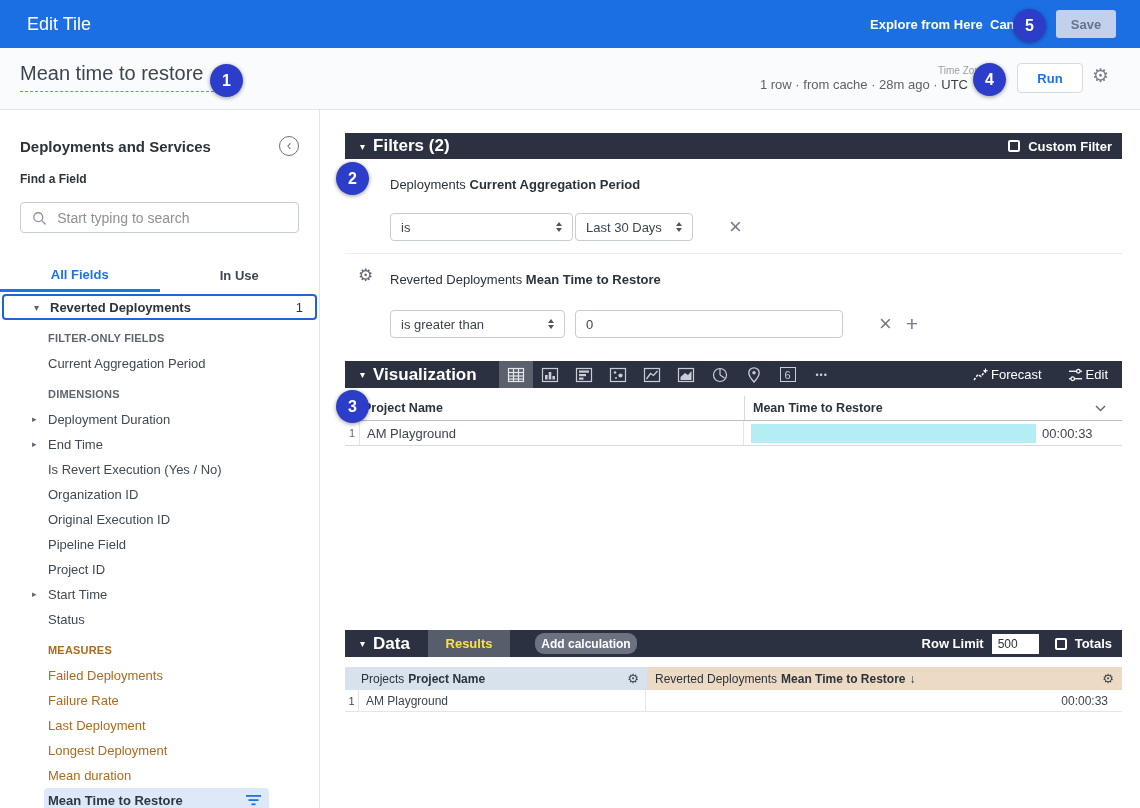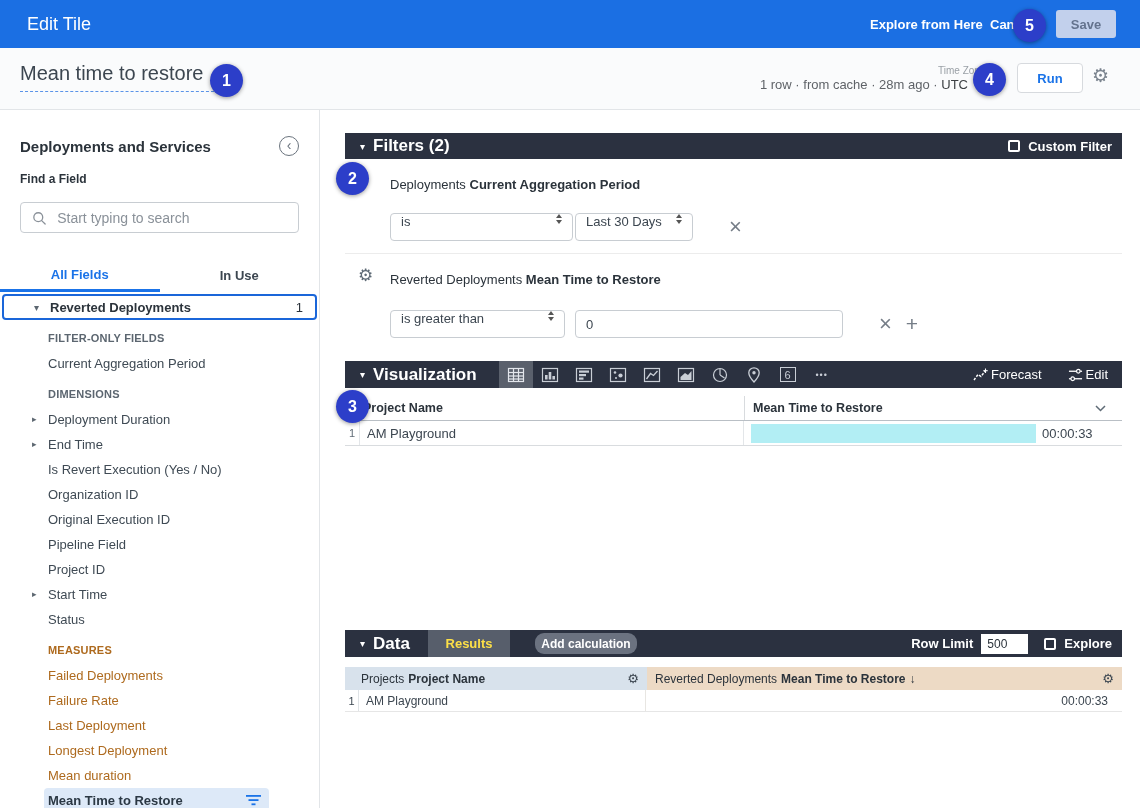--- a/index.html
+++ b/index.html
@@ -60,21 +60,21 @@
   .bar .caret { margin-left:15px; font-size:10px; }
   .bar .bar-title { margin-left:8px; font-size:17px; font-weight:bold; }
   .filters-bar { top:23px; height:26px; }
   .right-group { margin-left:auto; margin-right:10px; display:flex; align-items:center; gap:8px; }
   .cb { width:12px; height:12px; border:2px solid #fff; border-radius:2px; background:transparent; }
   .bar-label { font-size:13px; font-weight:bold; color:#fff; }
 
   .flt-label { position:absolute; left:70px; font-size:13px; color:#2b333b; white-space:nowrap; }
   .flt-label b { font-weight:bold; }
   .flt-row { position:absolute; left:70px; display:flex; align-items:center; }
-  .selbox { height:28px; border:1px solid #c8cdd2; border-radius:4px; background:#fff; display:flex; justify-content:space-between; padding:0 10px; font-size:13px; color:#3c4650; cursor:pointer; }
+  .selbox { height:28px; border:1px solid #c8cdd2; border-radius:4px; background:#fff; display:flex; align-items:center; justify-content:space-between; padding:0 10px; font-size:13px; color:#3c4650; cursor:pointer; }
   .spin { display:flex; flex-direction:column; gap:2px; margin-left:8px; }
   .spin i { display:block; width:0; height:0; border-left:3.5px solid transparent; border-right:3.5px solid transparent; }
   .spin .up { border-bottom:4.5px solid #555; }
   .spin .dn { border-top:4.5px solid #555; }
   .inpbox { height:28px; border:1px solid #c8cdd2; border-radius:4px; padding:0 10px; font-size:13px; color:#3c4650; font-family:"Liberation Sans",sans-serif; outline:none; }
   .xicon { font-size:22px; color:#757d87; line-height:20px; cursor:pointer; font-weight:normal; }
   .plusicon { font-size:21px; color:#757d87; cursor:pointer; }
   .fsep { position:absolute; left:25px; width:777px; top:143px; border-top:1px solid #ececec; }
   .gear-flt { position:absolute; left:38px; top:155px; font-size:17px; color:#5f6b76; }
 
@@ -364,21 +364,21 @@
 
     <div class="bar data-bar">
       <span class="caret">▾</span>
       <span class="bar-title">Data</span>
       <div class="results-tab">Results</div>
       <button class="addcalc-btn">Add calculation</button>
       <div class="right-group">
         <span class="bar-label">Row Limit</span>
         <input class="rowlimit-input" value="500" style="">
         <span class="cb" style="margin-left:8px"></span>
-        <span class="bar-label">Explore</span>
+        <span class="bar-label">Totals</span>
       </div>
     </div>
 
     <div class="data-table">
       <div class="dhead">
         <div class="dh1">
           <span>Projects</span>
             <b>Project Name</b>
           <span class="dgear gear">⚙</span>
         </div>

